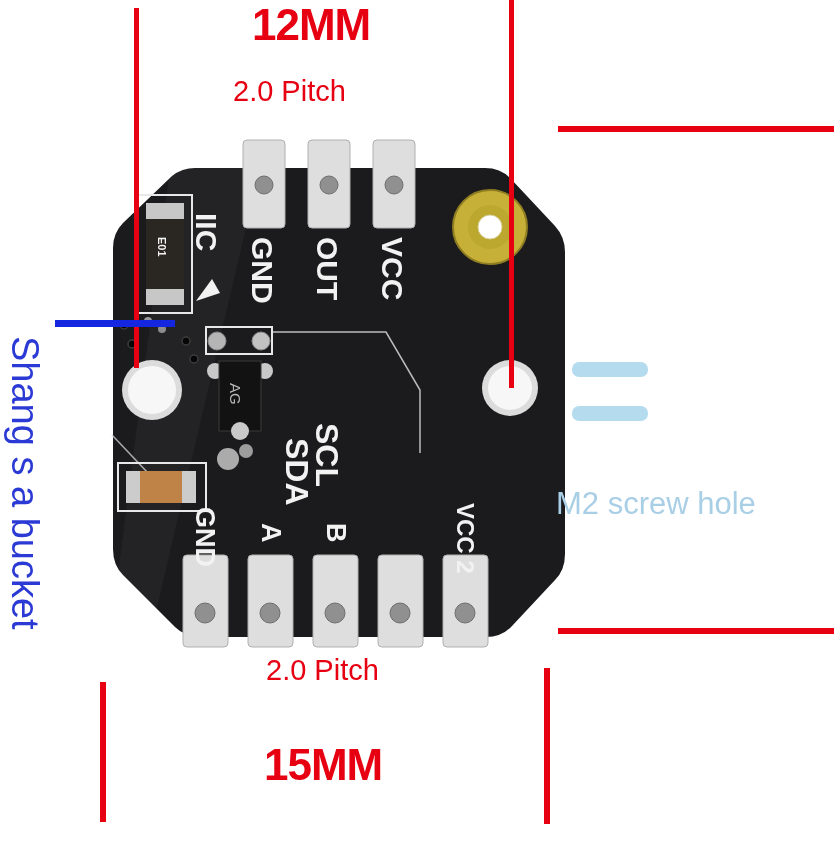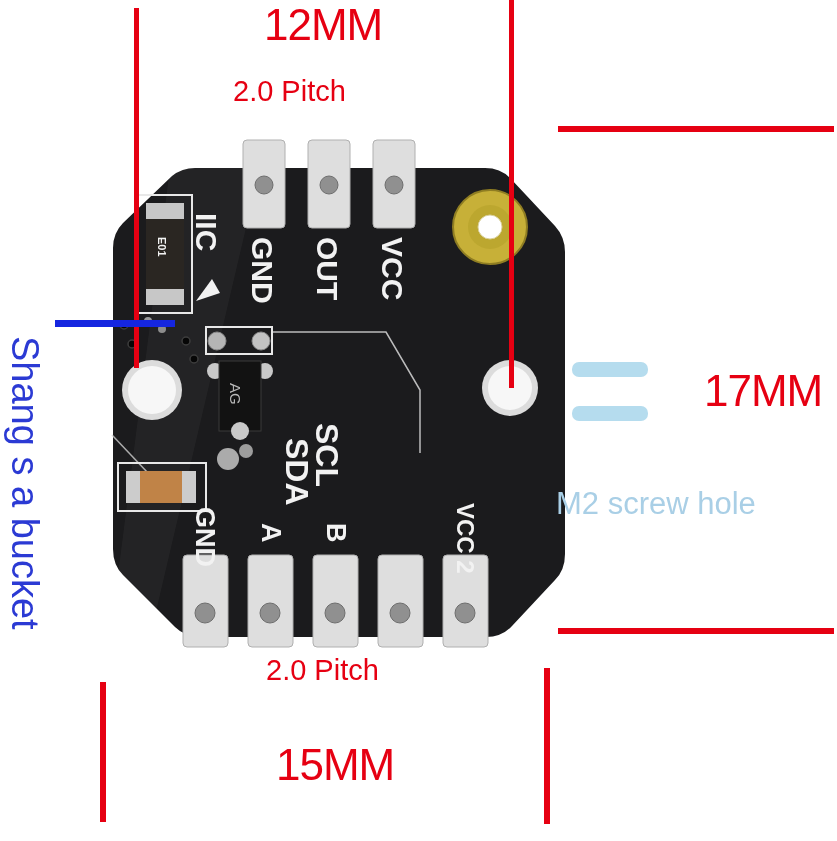--- a/index.html
+++ b/index.html
@@ -1,20 +1,20 @@
 <!DOCTYPE html>
 <html><head>
 <meta charset="utf-8">
 <style>
   html,body{margin:0;padding:0;background:#ffffff;}
   #canvas{position:relative;width:837px;height:841px;background:#ffffff;overflow:hidden;
           font-family:"Liberation Sans",sans-serif;}
   .redline{position:absolute;background:#e60012;z-index:3;}
   .blueline{position:absolute;background:#1526e0;z-index:3;}
-  .lbl-red-big{position:absolute;color:#e60012;font-weight:normal;font-size:44px;letter-spacing:-1px;z-index:3;margin-left:12px;}
+  .lbl-red-big{position:absolute;color:#e60012;font-weight:bold;font-size:44px;letter-spacing:-1px;z-index:3;}
   .lbl-red{position:absolute;color:#e60012;font-size:29px;z-index:3;}
   .lbl-lightblue{position:absolute;color:#a9cfe6;font-size:31px;z-index:3;text-align:center;}
   .dash-lb{position:absolute;background:#b5dcee;height:15px;width:76px;border-radius:7px;z-index:3;}
   .watermark{position:absolute;color:#2b3ad4;font-size:38px;transform:rotate(90deg);
              transform-origin:0 0;white-space:nowrap;z-index:3;}
   #board-svg{position:absolute;left:100px;top:135px;z-index:1;}
   text{font-family:"Liberation Sans",sans-serif;}
   .pin-label{fill:#f2f2f2;font-weight:bold;}
 </style>
 </head>
@@ -113,20 +113,19 @@
   <div class="redline" style="left:558px;top:628px;width:276px;height:6px;"></div>
   <div class="redline" style="left:100px;top:682px;width:6px;height:140px;"></div>
   <div class="redline" style="left:544px;top:668px;width:6px;height:156px;"></div>
   <div class="blueline" style="left:55px;top:320px;width:120px;height:7px;"></div>
 
   <div class="dash-lb" style="left:572px;top:362px;"></div>
   <div class="dash-lb" style="left:572px;top:406px;"></div>
 
   <div class="lbl-red-big" style="left:252px;top:0px;">12MM</div>
   <div class="lbl-red" style="left:233px;top:75px;">2.0 Pitch</div>
-  <div class="lbl-red-big" style="left:692px;top:366px;">17MM</div>
   <div class="lbl-lightblue" style="left:556px;top:486px;">M2 screw hole</div>
   <div class="lbl-red" style="left:266px;top:654px;">2.0 Pitch</div>
   <div class="lbl-red-big" style="left:264px;top:740px;">15MM</div>
 
   <div class="watermark" style="left:46px;top:336px;">Shang s a bucket</div>
 
 </div>
 
 </body></html>

